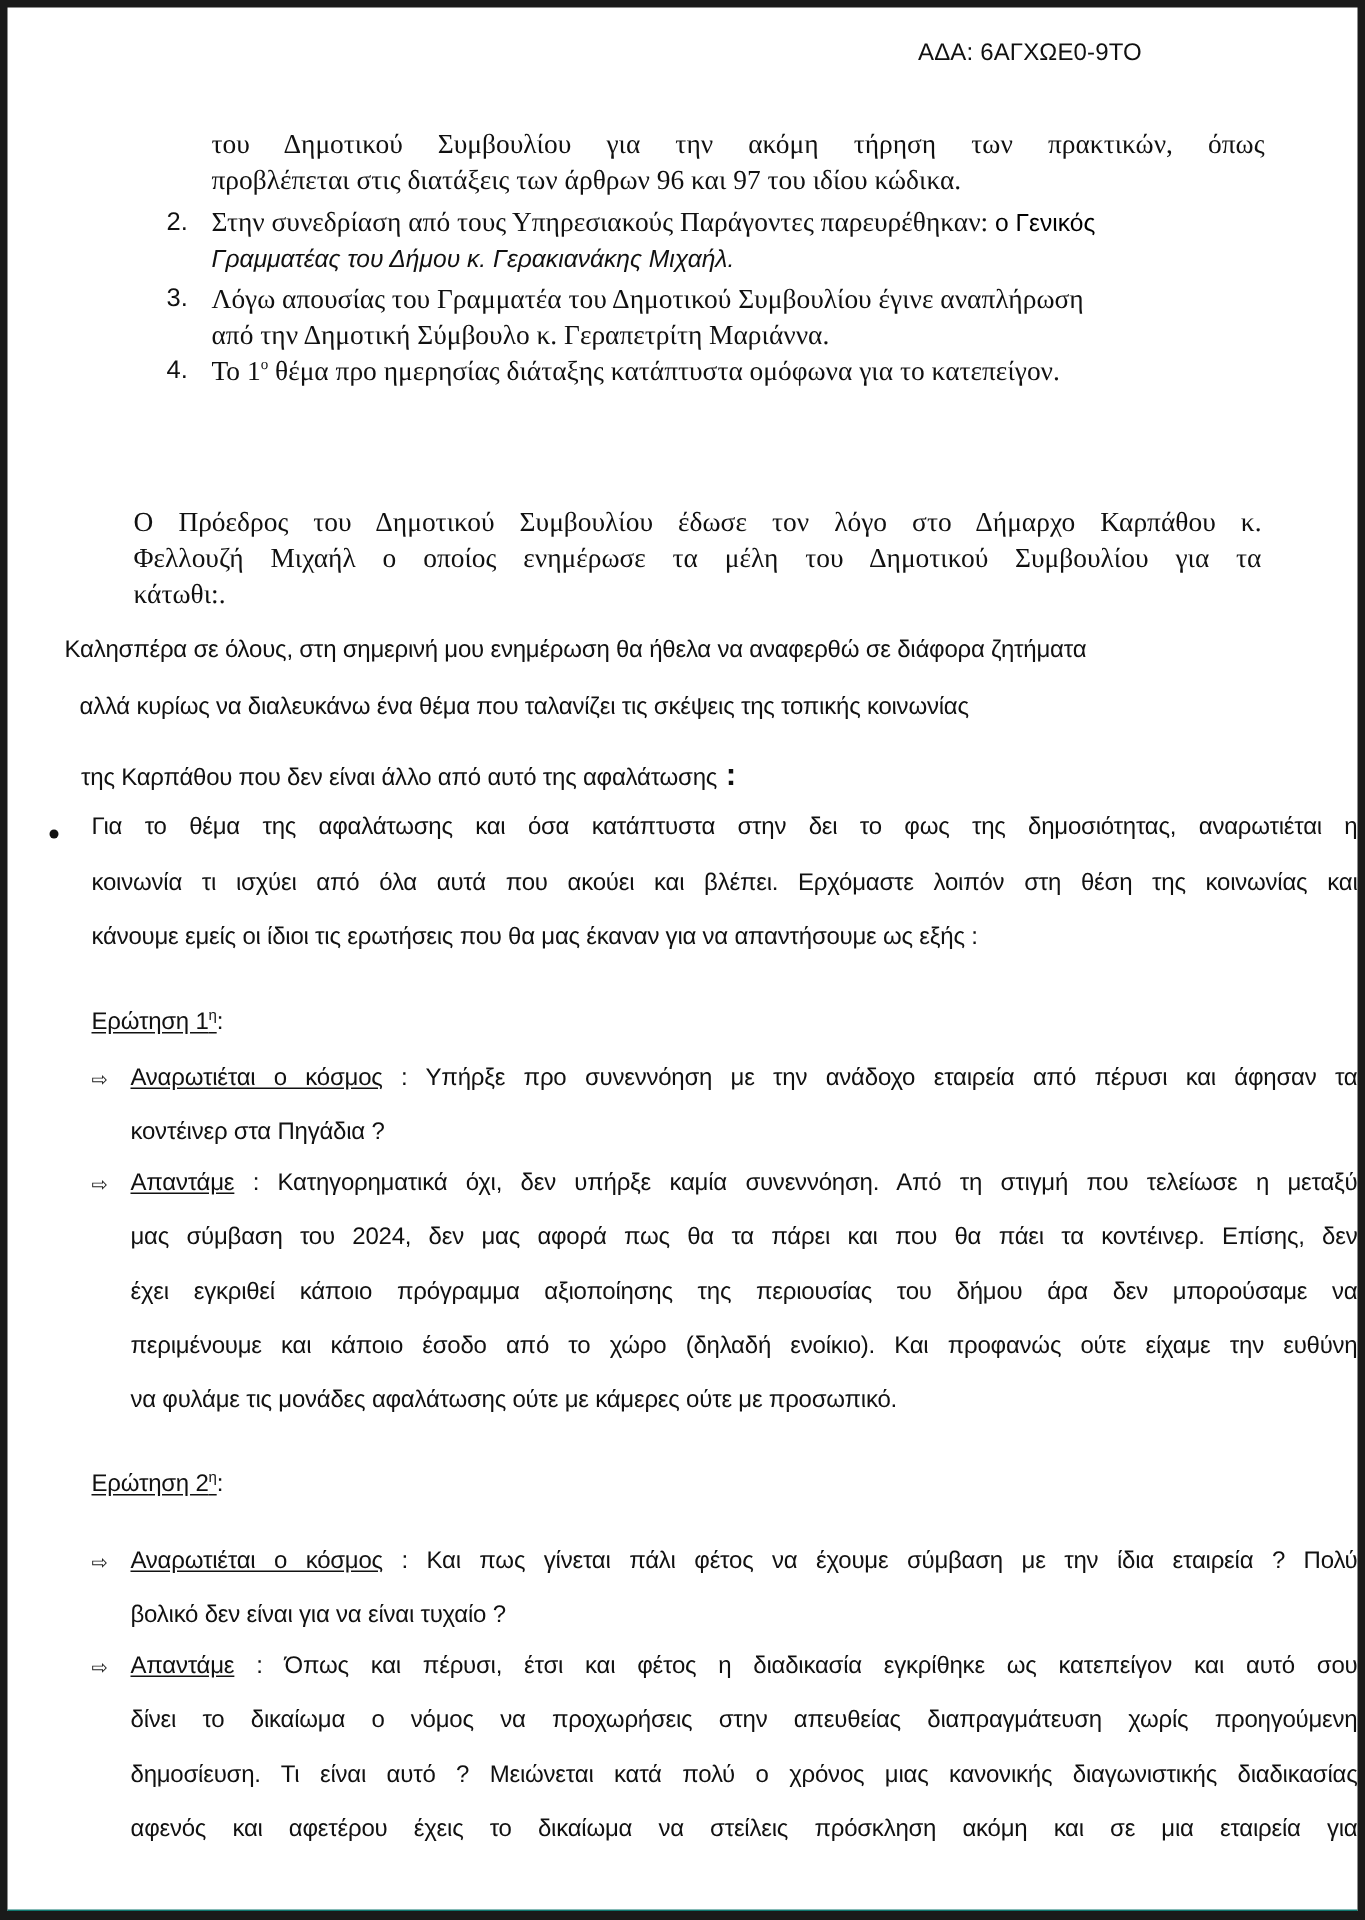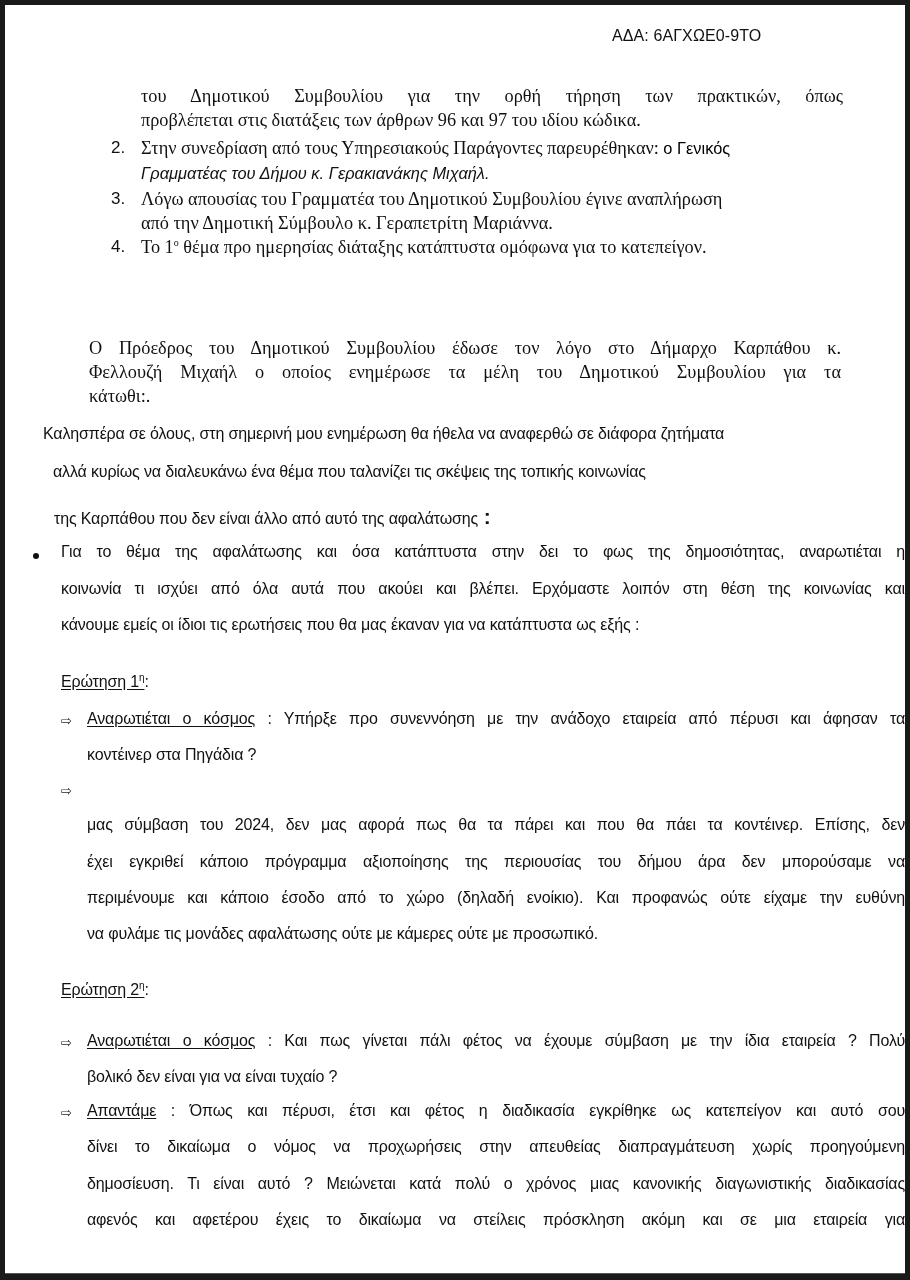--- a/index.html
+++ b/index.html
@@ -81,21 +81,21 @@
     }
     sup { font-size: 10px; line-height: 0; vertical-align: super; }
   </style>
 </head>
 <body>
 
 <div class="page">
 
   <div class="ada">ΑΔΑ: 6ΑΓΧΩΕ0-9ΤΟ</div>
 
-  <div class="line serif serif-line justify" style="left:136px; top:79px; width:702px;">του Δημοτικού Συμβουλίου για την ορθή τήρηση των πρακτικών, όπως</div>
+  <div class="line serif serif-line justify" style="left:136px; top:79px; width:702px;">του Δημοτικού Συμβουλίου για την ακόμη τήρηση των πρακτικών, όπως</div>
   <div class="line serif serif-line" style="left:136px; top:103px;">προβλέπεται στις διατάξεις των άρθρων 96 και 97 του ιδίου κώδικα.</div>
 
   <div class="num" style="left:106px; top:133px;">2.</div>
   <div class="line" style="left:136px; top:131px; width:700px; font-size:18.3px; line-height:24px;">
     <span class="serif">Στην συνεδρίαση από τους Υπηρεσιακούς Παράγοντες παρευρέθηκαν:</span><span class="cal"> ο Γενικός</span>
   </div>
   <div class="line cal" style="left:136px; top:156px; color:#111; line-height:24px;font-style:italic;">Γραμματέας του Δήμου κ. Γερακιανάκης Μιχαήλ.</div>
 
   <div class="num" style="left:106px; top:184px;">3.</div>
   <div class="line serif serif-line" style="left:136px; top:182px;">Λόγω απουσίας του Γραμματέα του Δημοτικού Συμβουλίου έγινε αναπλήρωση</div>
@@ -112,33 +112,36 @@
 
   <div class="line body-line" style="left:38px; top:420px;">Καλησπέρα σε όλους, στη σημερινή μου ενημέρωση θα ήθελα να αναφερθώ σε διάφορα ζητήματα</div>
   <div class="line body-line" style="left:48px; top:458px;">αλλά κυρίως να διαλευκάνω ένα θέμα που ταλανίζει τις σκέψεις της τοπικής κοινωνίας</div>
   <div class="line body-line" style="left:49px; top:500px;">
     <span>της Καρπάθου που δεν είναι άλλο από αυτό της αφαλάτωσης</span><span style="font-size:21px; font-weight:bold;"> :</span>
   </div>
 
   <div class="bullet" style="left:28px; top:548px;"></div>
   <div class="line body-line justify" style="left:56px; top:538px; width:844px;">Για το θέμα της αφαλάτωσης και όσα κατάπτυστα στην δει το φως της δημοσιότητας, αναρωτιέται η</div>
   <div class="line body-line justify" style="left:56px; top:575px; width:844px;">κοινωνία τι ισχύει από όλα αυτά που ακούει και βλέπει. Ερχόμαστε λοιπόν στη θέση της κοινωνίας και</div>
-  <div class="line body-line" style="left:56px; top:611px;">κάνουμε εμείς οι ίδιοι τις ερωτήσεις που θα μας έκαναν για να κατάπτυστα ως εξής :</div>
+  <div class="line body-line" style="left:56px; top:611px;">κάνουμε εμείς οι ίδιοι τις ερωτήσεις που θα μας έκαναν για να απαντήσουμε ως εξής :</div>
 
   <div class="line body-line" style="left:56px; top:668px;">
     <span class="u"><span>Ερώτηση 1</span><sup>η</sup></span><span>:</span>
   </div>
 
   <div class="arrow" style="left:56px; top:708px;">⇨</div>
   <div class="line body-line justify" style="left:82px; top:705px; width:818px;">
     <span class="u">Αναρωτιέται ο κόσμος</span><span> : Υπήρξε προ συνεννόηση με την ανάδοχο εταιρεία από πέρυσι και άφησαν τα</span>
   </div>
   <div class="line body-line" style="left:82px; top:741px;">κοντέινερ στα Πηγάδια ?</div>
 
   <div class="arrow" style="left:56px; top:778px;">⇨</div>
+  <div class="line body-line justify" style="left:82px; top:775px; width:818px;">
+    <span class="u">Απαντάμε</span><span> : Κατηγορηματικά όχι, δεν υπήρξε καμία συνεννόηση. Από τη στιγμή που τελείωσε η μεταξύ</span>
+  </div>
   <div class="line body-line justify" style="left:82px; top:811px; width:818px;">μας σύμβαση του 2024, δεν μας αφορά πως θα τα πάρει και που θα πάει τα κοντέινερ. Επίσης, δεν</div>
   <div class="line body-line justify" style="left:82px; top:848px; width:818px;">έχει εγκριθεί κάποιο πρόγραμμα αξιοποίησης της περιουσίας του δήμου άρα δεν μπορούσαμε να</div>
   <div class="line body-line justify" style="left:82px; top:884px; width:818px;">περιμένουμε και κάποιο έσοδο από το χώρο (δηλαδή ενοίκιο). Και προφανώς ούτε είχαμε την ευθύνη</div>
   <div class="line body-line" style="left:82px; top:920px;">να φυλάμε τις μονάδες αφαλάτωσης ούτε με κάμερες ούτε με προσωπικό.</div>
 
   <div class="line body-line" style="left:56px; top:976px;">
     <span class="u"><span>Ερώτηση 2</span><sup>η</sup></span><span>:</span>
   </div>
 
   <div class="arrow" style="left:56px; top:1030px;">⇨</div>

